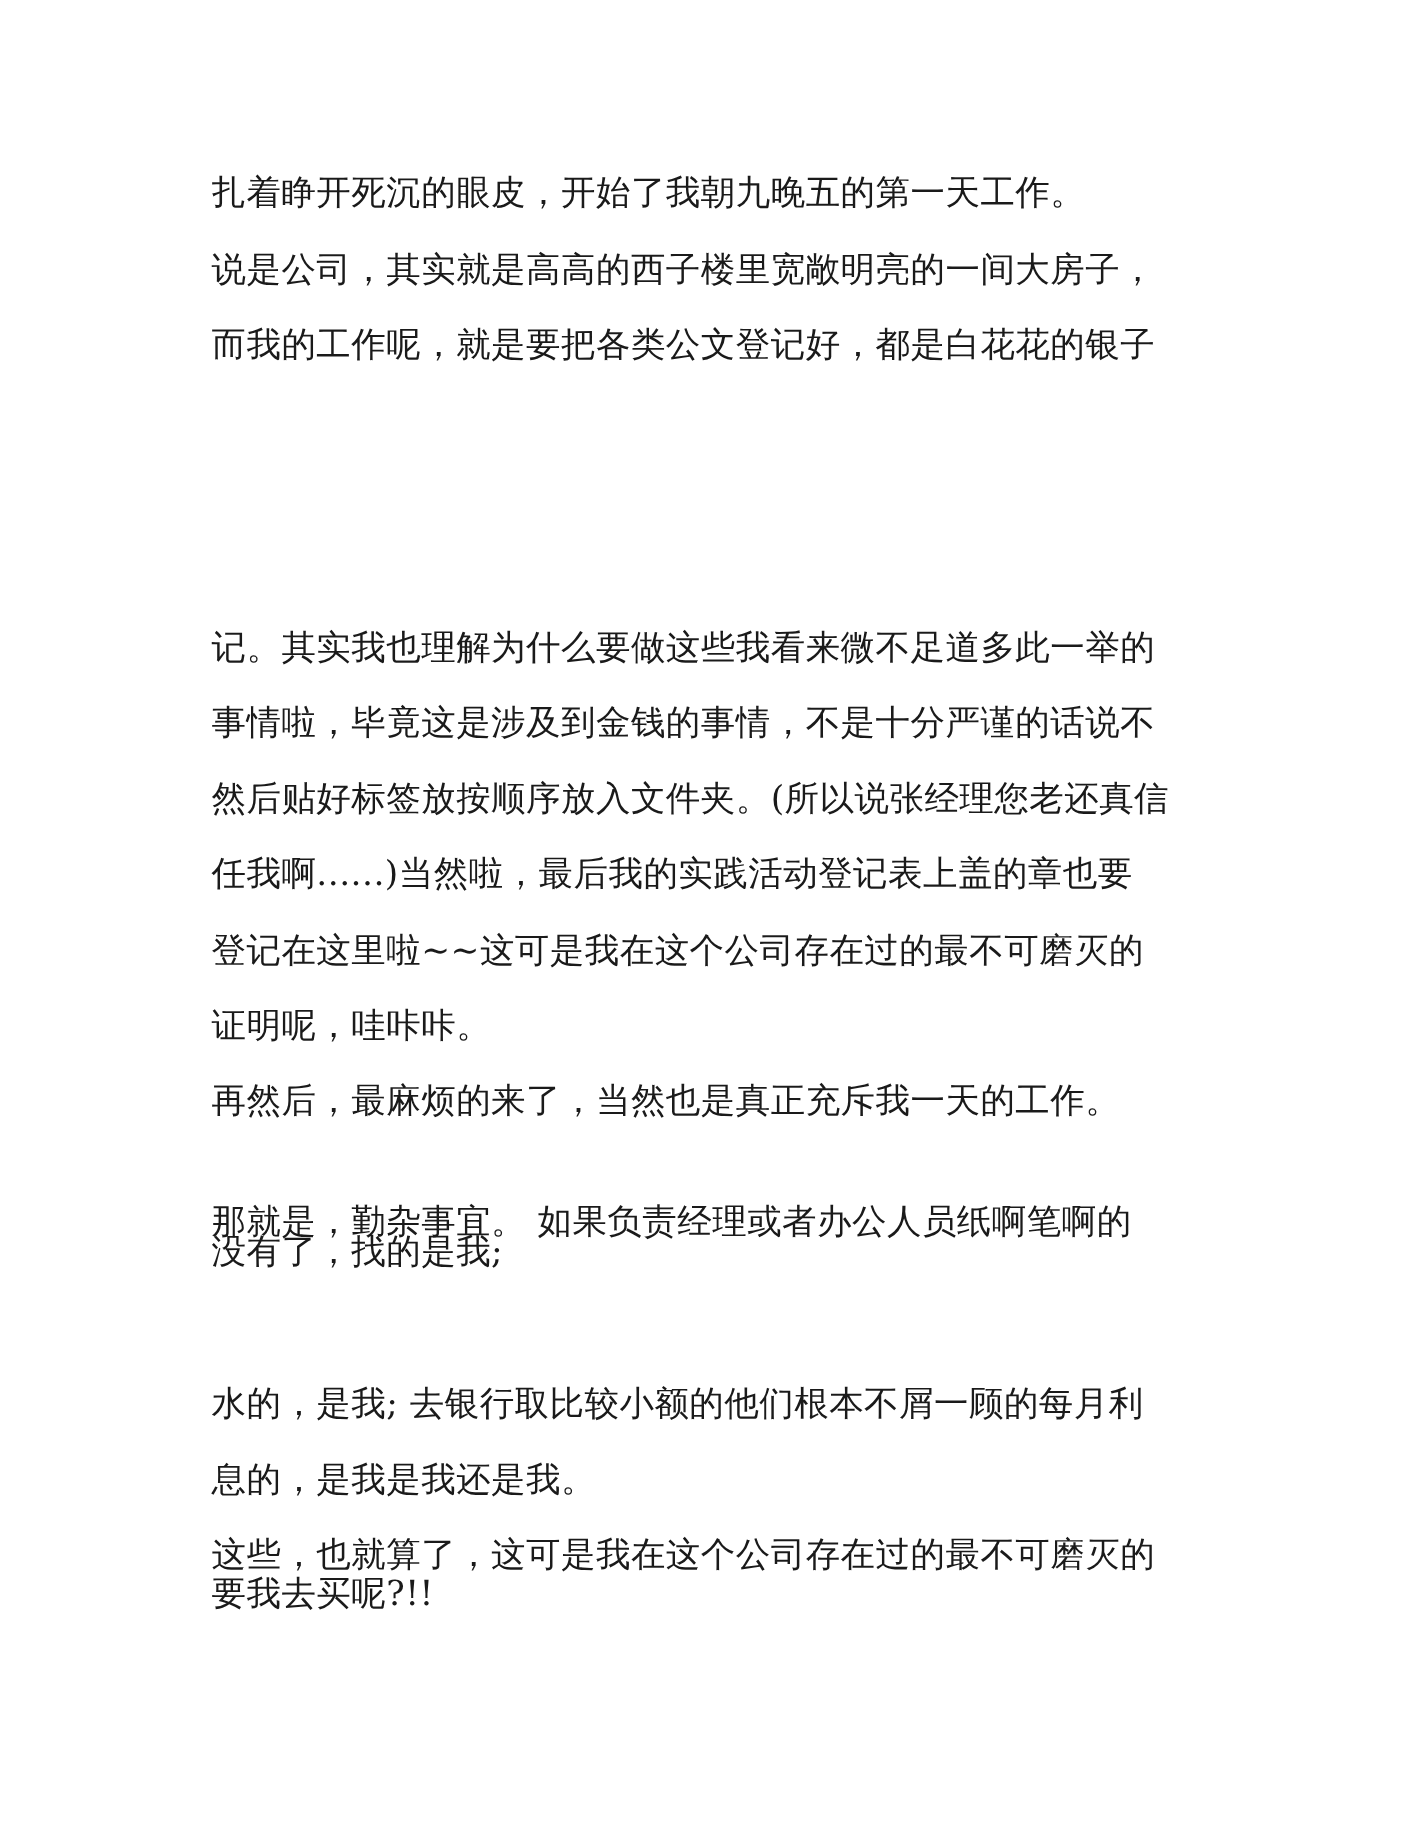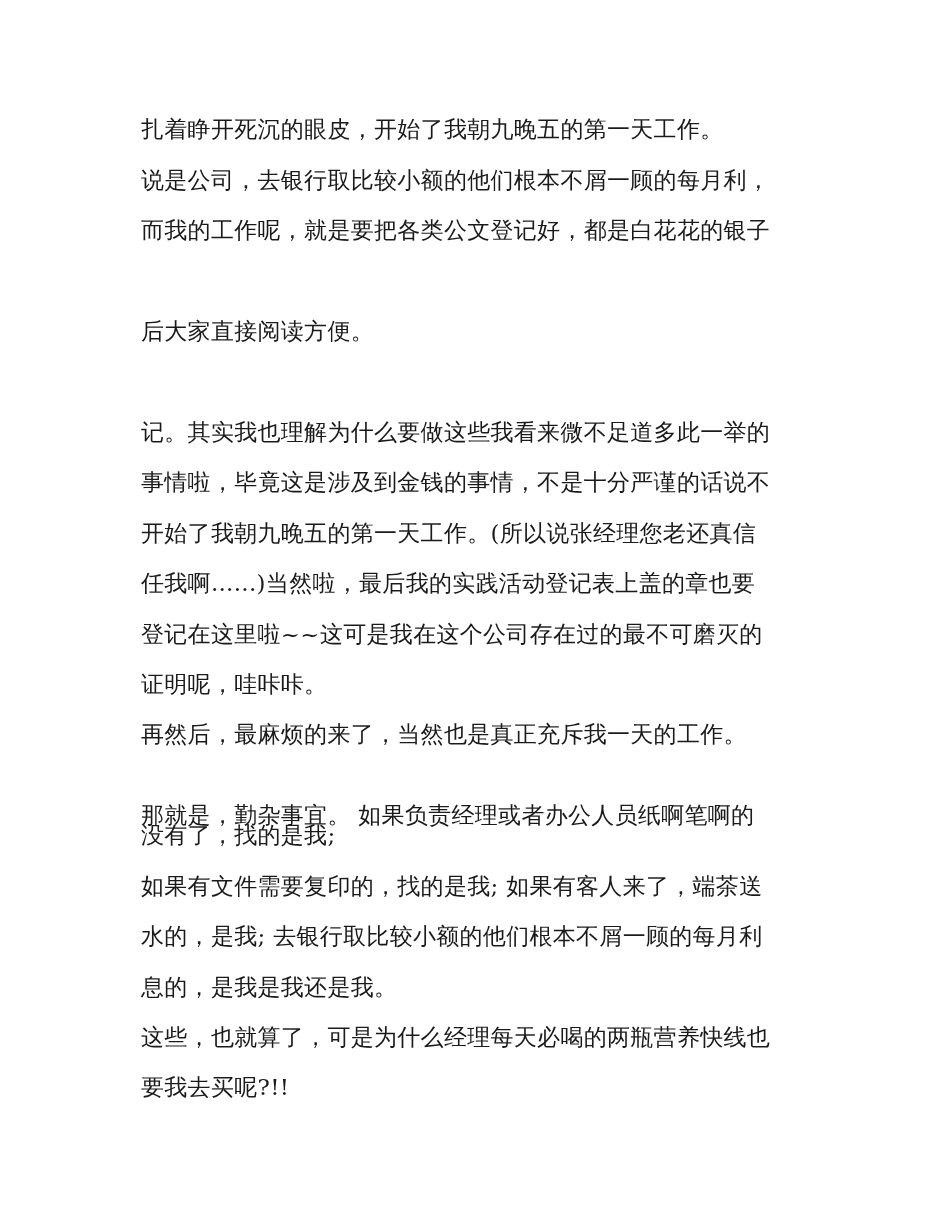--- a/index.html
+++ b/index.html
@@ -16,30 +16,28 @@
     line-height: 30px;
     color: #1a1a1a;
     letter-spacing: 0.3px;
   }
 </style>
 </head>
 <body>
 
 <div class="page">
   <div class="line" style="top:114px">扎着睁开死沉的眼皮，开始了我朝九晚五的第一天工作。</div>
-  <div class="line" style="top:165px">说是公司，去银行取比较小额的他们根本不屑一顾的每月利，</div>
+  <div class="line" style="top:165px">说是公司，其实就是高高的西子楼里宽敞明亮的一间大房子，</div>
   <div class="line" style="top:215px">而我的工作呢，就是要把各类公文登记好，都是白花花的银子</div>
-  <div class="line" style="top:316px">后大家直接阅读方便。</div>
   <div class="line" style="top:417px">记。其实我也理解为什么要做这些我看来微不足道多此一举的</div>
   <div class="line" style="top:467px">事情啦，毕竟这是涉及到金钱的事情，不是十分严谨的话说不</div>
-  <div class="line" style="top:518px">开始了我朝九晚五的第一天工作。(所以说张经理您老还真信</div>
+  <div class="line" style="top:518px">然后贴好标签放按顺序放入文件夹。(所以说张经理您老还真信</div>
   <div class="line" style="top:568px">任我啊......)当然啦，最后我的实践活动登记表上盖的章也要</div>
   <div class="line" style="top:619px">登记在这里啦~~这可是我在这个公司存在过的最不可磨灭的</div>
   <div class="line" style="top:719px">再然后，最麻烦的来了，当然也是真正充斥我一天的工作。</div>
   <div class="line" style="top:669px">证明呢，哇咔咔。</div>
   <div class="line" style="top:800px">那就是，勤杂事宜。 如果负责经理或者办公人员纸啊笔啊的</div>
   <div class="line" style="top:820px">没有了，找的是我;</div>
-  <div class="line" style="top:871px">如果有文件需要复印的，找的是我; 如果有客人来了，端茶送</div>
   <div class="line" style="top:921px">水的，是我; 去银行取比较小额的他们根本不屑一顾的每月利</div>
   <div class="line" style="top:972px">息的，是我是我还是我。</div>
-  <div class="line" style="top:1022px">这些，也就算了，可是为什么经理每天必喝的两瓶营养快线也</div>
-  <div class="line" style="top:1072px">要我去买呢?!!</div>
+  <div class="line" style="top:1022px">这些，也就算了，这可是我在这个公司存在过的最不可磨灭的</div>
+  <div class="line" style="top:1048px">要我去买呢?!!</div>
 </div>
 
 </body></html>

